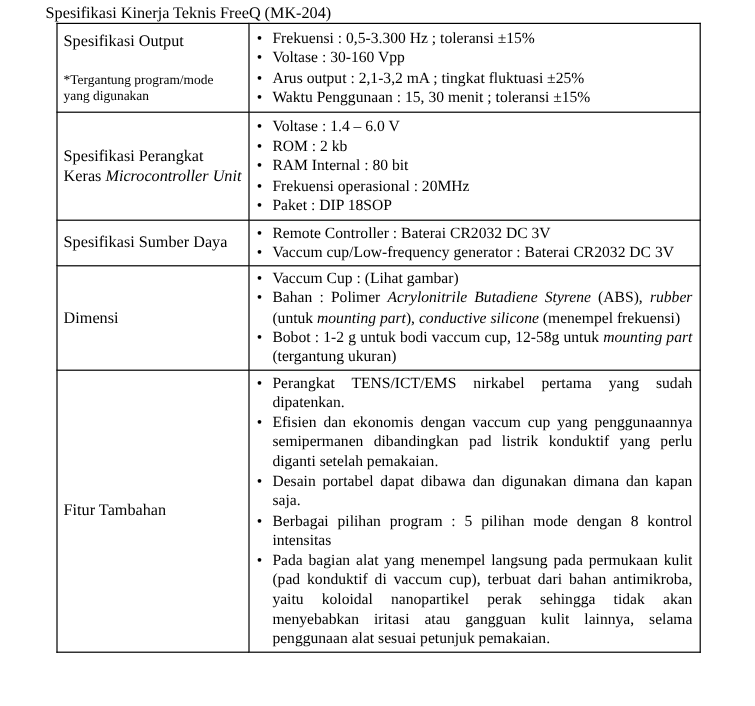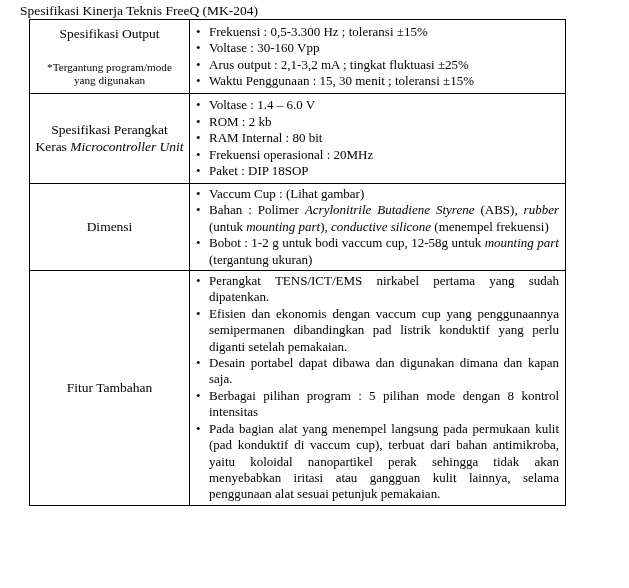--- a/index.html
+++ b/index.html
@@ -6,42 +6,41 @@
   html, body { margin: 0; padding: 0; }
   body {
     width: 629px;
     height: 588px;
     background: #ffffff;
     color: #000000;
     font-family: "Liberation Serif", serif;
     overflow: hidden;
   }
   .page {
-    padding: 3px 0 0 20px;
+    padding: 3px 0 0 38px;
   }
   .doc-title {
     font-size: 13.5px;
     line-height: 15px;
     margin: 0 0 1px 0;
     white-space: nowrap;
   }
   table.spec-table {
     border-collapse: collapse;
     margin-left: 9px;
     width: 537px;
     table-layout: fixed;
   }
   table.spec-table td {
     border: 1px solid #000000;
     vertical-align: middle;
     font-size: 13px;
   }
   td.label-cell {
     width: 160px;
-    text-align: center;
     padding: 2px 5px;
   }
   td.value-cell {
     padding: 2px 6px 2px 5px;
   }
   .label-main {
     font-size: 13.5px;
     line-height: 16.5px;
   }
   .label-note {
@@ -107,20 +106,31 @@
               <li><span>Voltase : 1.4 – 6.0 V</span></li>
               <li><span>ROM : 2 kb</span></li>
               <li><span>RAM Internal : 80 bit</span></li>
               <li><span>Frekuensi operasional : 20MHz</span></li>
               <li><span>Paket : DIP 18SOP</span></li>
             </ul>
           </td>
         </tr>
         <tr>
           <td class="label-cell">
+            <div class="label-main"><span>Spesifikasi Sumber Daya</span></div>
+          </td>
+          <td class="value-cell">
+            <ul class="bullets">
+              <li><span>Remote Controller : Baterai CR2032 DC 3V</span></li>
+              <li><span>Vaccum cup/Low-frequency generator : Baterai CR2032 DC 3V</span></li>
+            </ul>
+          </td>
+        </tr>
+        <tr>
+          <td class="label-cell">
             <div class="label-main"><span>Dimensi</span></div>
           </td>
           <td class="value-cell">
             <ul class="bullets">
               <li><span>Vaccum Cup : (Lihat gambar)</span></li>
               <li><span>Bahan : Polimer </span><i>Acrylonitrile Butadiene Styrene</i><span> (ABS), </span><i>rubber</i><span> (untuk </span><i>mounting part</i><span>), </span><i>conductive silicone</i><span> (menempel frekuensi)</span></li>
               <li><span>Bobot : 1-2 g untuk bodi vaccum cup, 12-58g untuk </span><i>mounting part</i><span> (tergantung ukuran)</span></li>
             </ul>
           </td>
         </tr>

